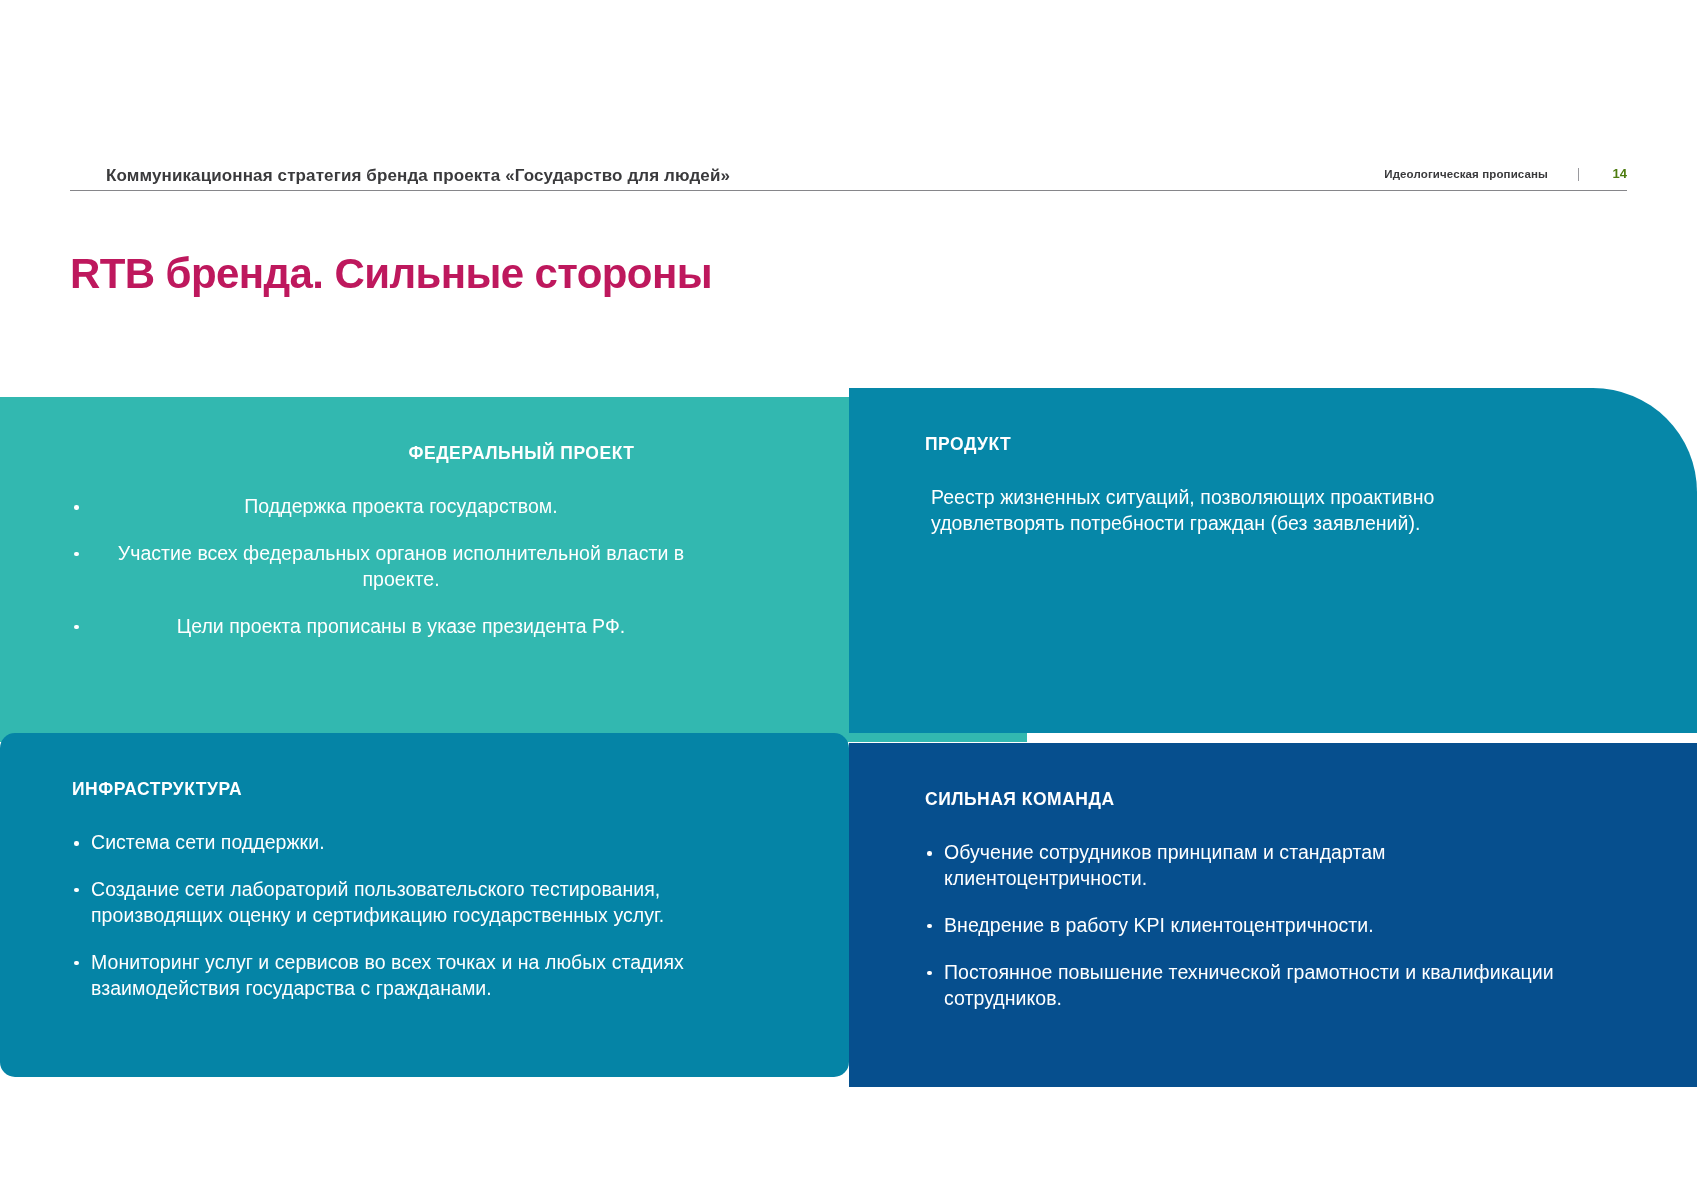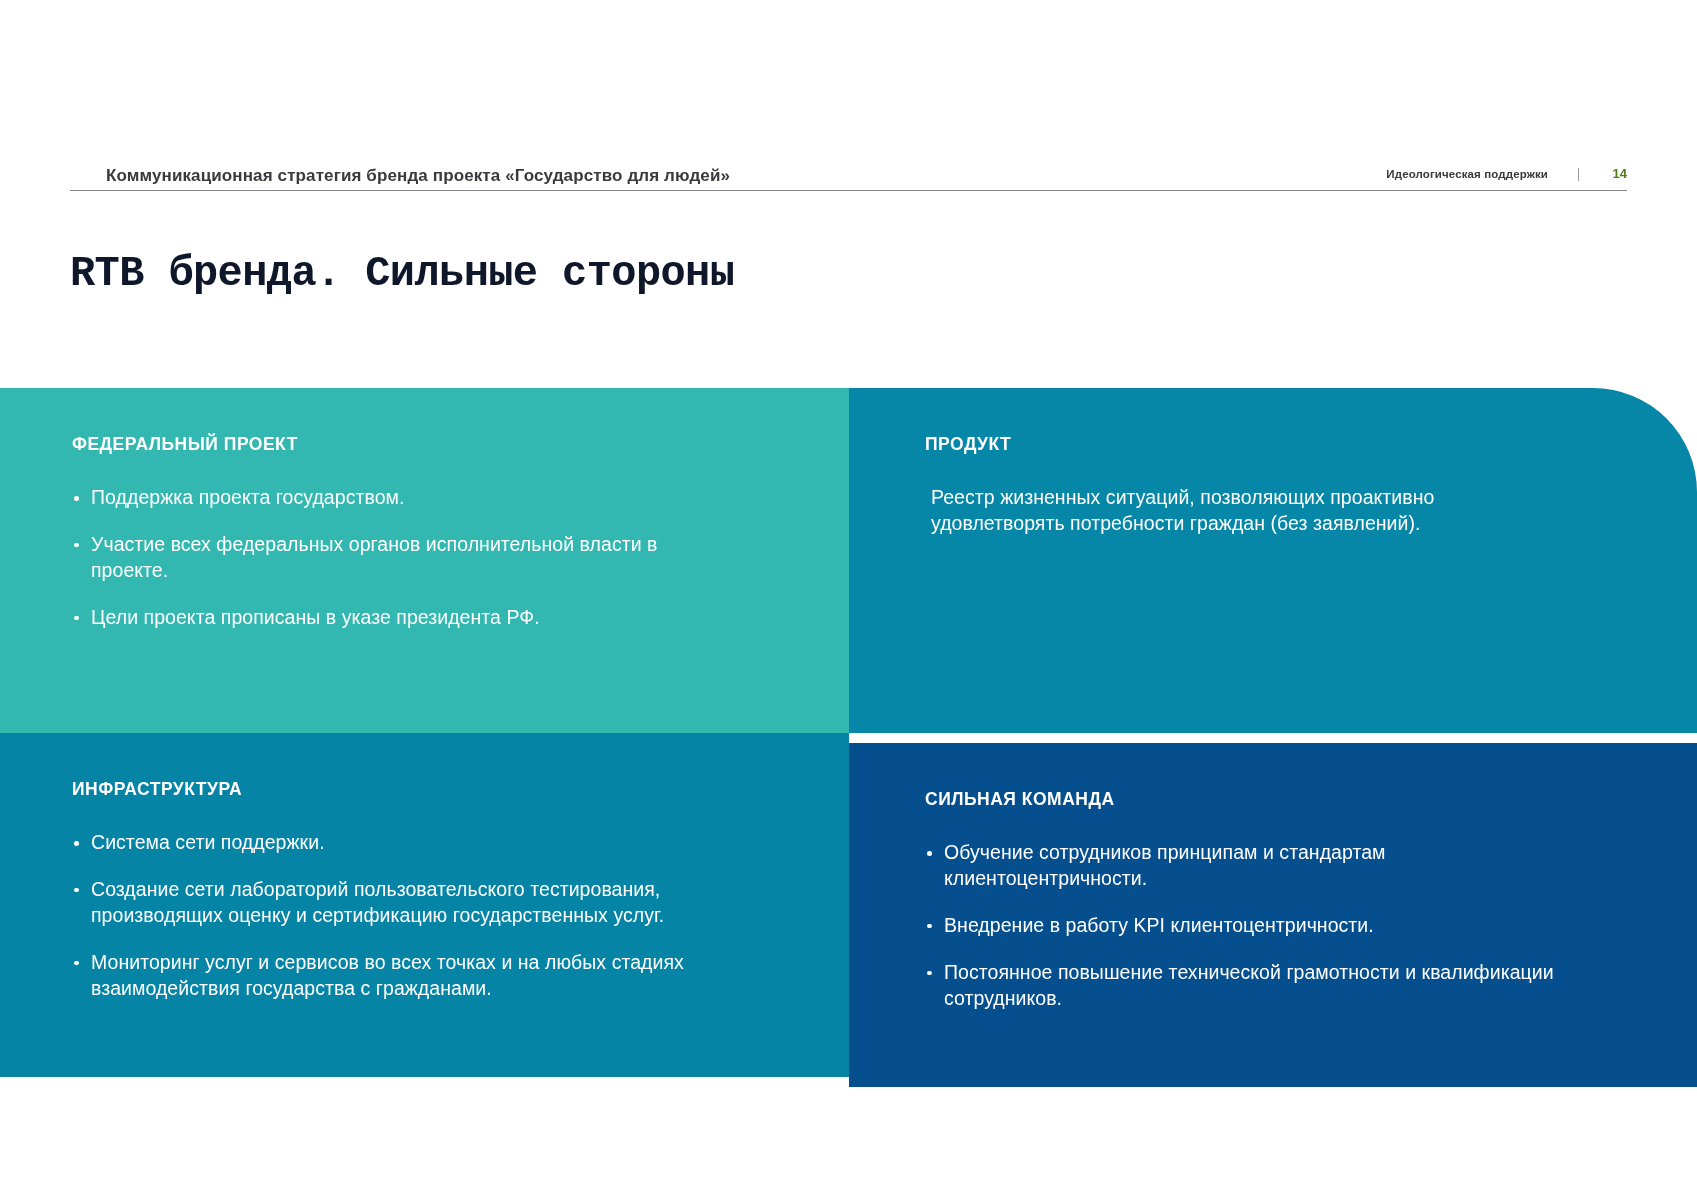--- a/index.html
+++ b/index.html
@@ -78,43 +78,42 @@
   }
 
   
   .page-title {
     position: absolute;
     left: 70px;
     top: 222px;
     font-size: 42px;
     font-weight: 700;
     letter-spacing: -0.6px;
-    color: #0f172a;
+    color: #be185d;
     line-height: 1.15;
-    font-family: Liberation Mono, monospace;
   }
 
   
   .grid {
     position: absolute;
     left: 0;
     top: 388px;
     width: 1697px;
     height: 689px;
   }
   .quad {
     position: absolute;
     box-sizing: border-box;
     padding: 46px 56px 40px 72px;
     color: #ffffff;
   }
-  .quad.tl { left: 0;     top: 0;     width: 1027px; height: 345px; }
+  .quad.tl { left: 0;     top: 9px;     width: 1027px; height: 345px; text-align: center; }
   .quad.tr { left: 849px; top: 0;     width: 848px; height: 345px;
              border-top-right-radius: 104px; }
-  .quad.bl { left: 0;     top: 345px; width: 849px; height: 344px; }
+  .quad.bl { left: 0;     top: 345px; width: 849px; height: 344px; border-radius: 15px; }
   .quad.br { left: 849px; top: 355px; width: 848px; height: 344px; }
 
   .quad.tr, .quad.br { padding-left: 76px; }
 
   .quad-title {
     font-size: 17.5px;
     font-weight: 700;
     letter-spacing: 0.5px;
     margin: 0 0 30px 0;
     line-height: 1.2;
@@ -157,21 +156,21 @@
   }
 </style>
 </head>
 <body>
 
 <div class="slide">
 
   <div class="header">
     <div class="header-left">Коммуникационная стратегия бренда проекта «Государство для людей»</div>
     <div class="header-right">
-      <span class="header-section">Идеологическая поддержки</span>
+      <span class="header-section">Идеологическая прописаны</span>
       <span class="header-sep"></span>
       <span class="header-page">14</span>
     </div>
   </div>
   <div class="header-rule"></div>
 
   <h1 class="page-title">RTB бренда. Сильные стороны</h1>
 
   <div class="grid">
 

